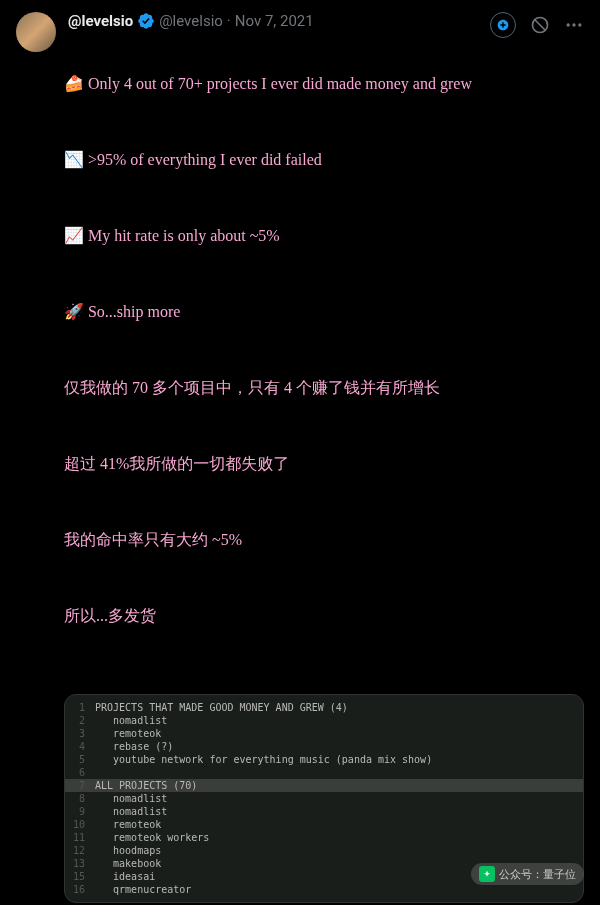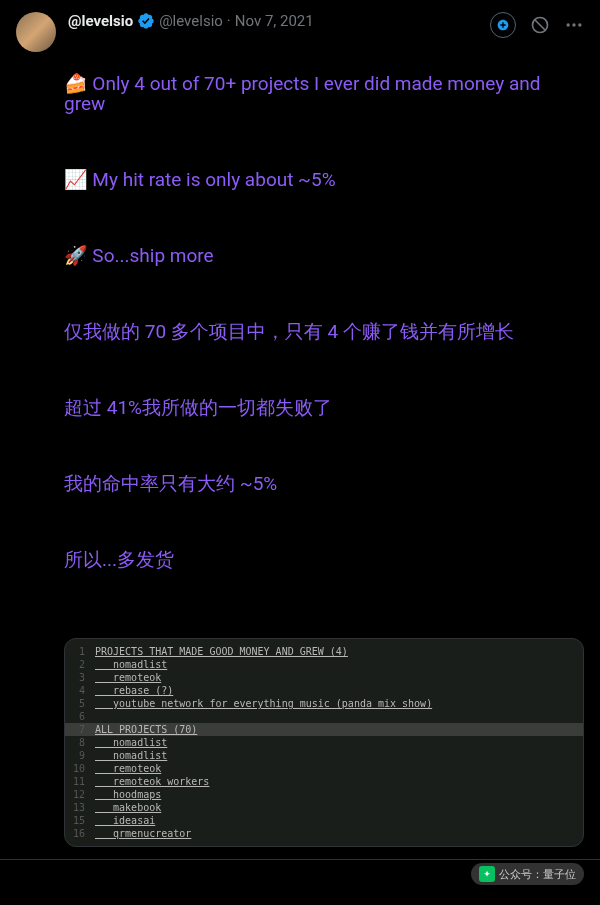--- a/index.html
+++ b/index.html
@@ -72,25 +72,26 @@
       display: flex;
       align-items: center;
       justify-content: center;
       color: #1d9bf0;
     }
     .tweet-body {
       margin-left: 48px;
       margin-top: -18px;
     }
     .tweet-text {
-      font-size: 19px;
+      font-size: 16px;
       line-height: 20px;
-      color: #8b5cf6;
+      color: #f9a8d4;
       white-space: pre-wrap;
       margin-bottom: 12px;
+      font-family: Liberation Serif, serif;
     }
     .tweet-text p {
       margin-bottom: 16px;
     }
     .code-block {
       background: #1a1e1a;
       border-radius: 12px;
       margin-top: 10px;
       padding: 6px 0;
       margin-left: 0;
@@ -108,21 +109,20 @@
       width: 30px;
       text-align: right;
       color: #555;
       padding-right: 10px;
       flex-shrink: 0;
       user-select: none;
     }
     .line-content {
       white-space: pre;
       color: #b8b8b8;
-      text-decoration: underline;
     }
     .code-highlight {
       background: #3a3d3a;
     }
     .wechat-badge {
       position: absolute;
       bottom: 20px;
       right: 16px;
       display: flex;
       align-items: center;
@@ -180,20 +180,21 @@
             <circle cx="12" cy="12" r="2"></circle>
             <circle cx="19" cy="12" r="2"></circle>
           </svg>
       </div>
     </div>
   </div>
 
   <div class="tweet-body">
     <div class="tweet-text">
       <p>🍰 Only 4 out of 70+ projects I ever did made money and grew</p>
+      <p>📉 &gt;95% of everything I ever did failed</p>
       <p>📈 My hit rate is only about ~5%</p>
       <p>🚀 So...ship more</p>
       <p>仅我做的 70 多个项目中，只有 4 个赚了钱并有所增长</p>
       <p>超过 41%我所做的一切都失败了</p>
       <p>我的命中率只有大约 ~5%</p>
       <p>所以...多发货</p>
     </div>
 
     <div class="code-block" id="code-block">
         <div class="code-line">

